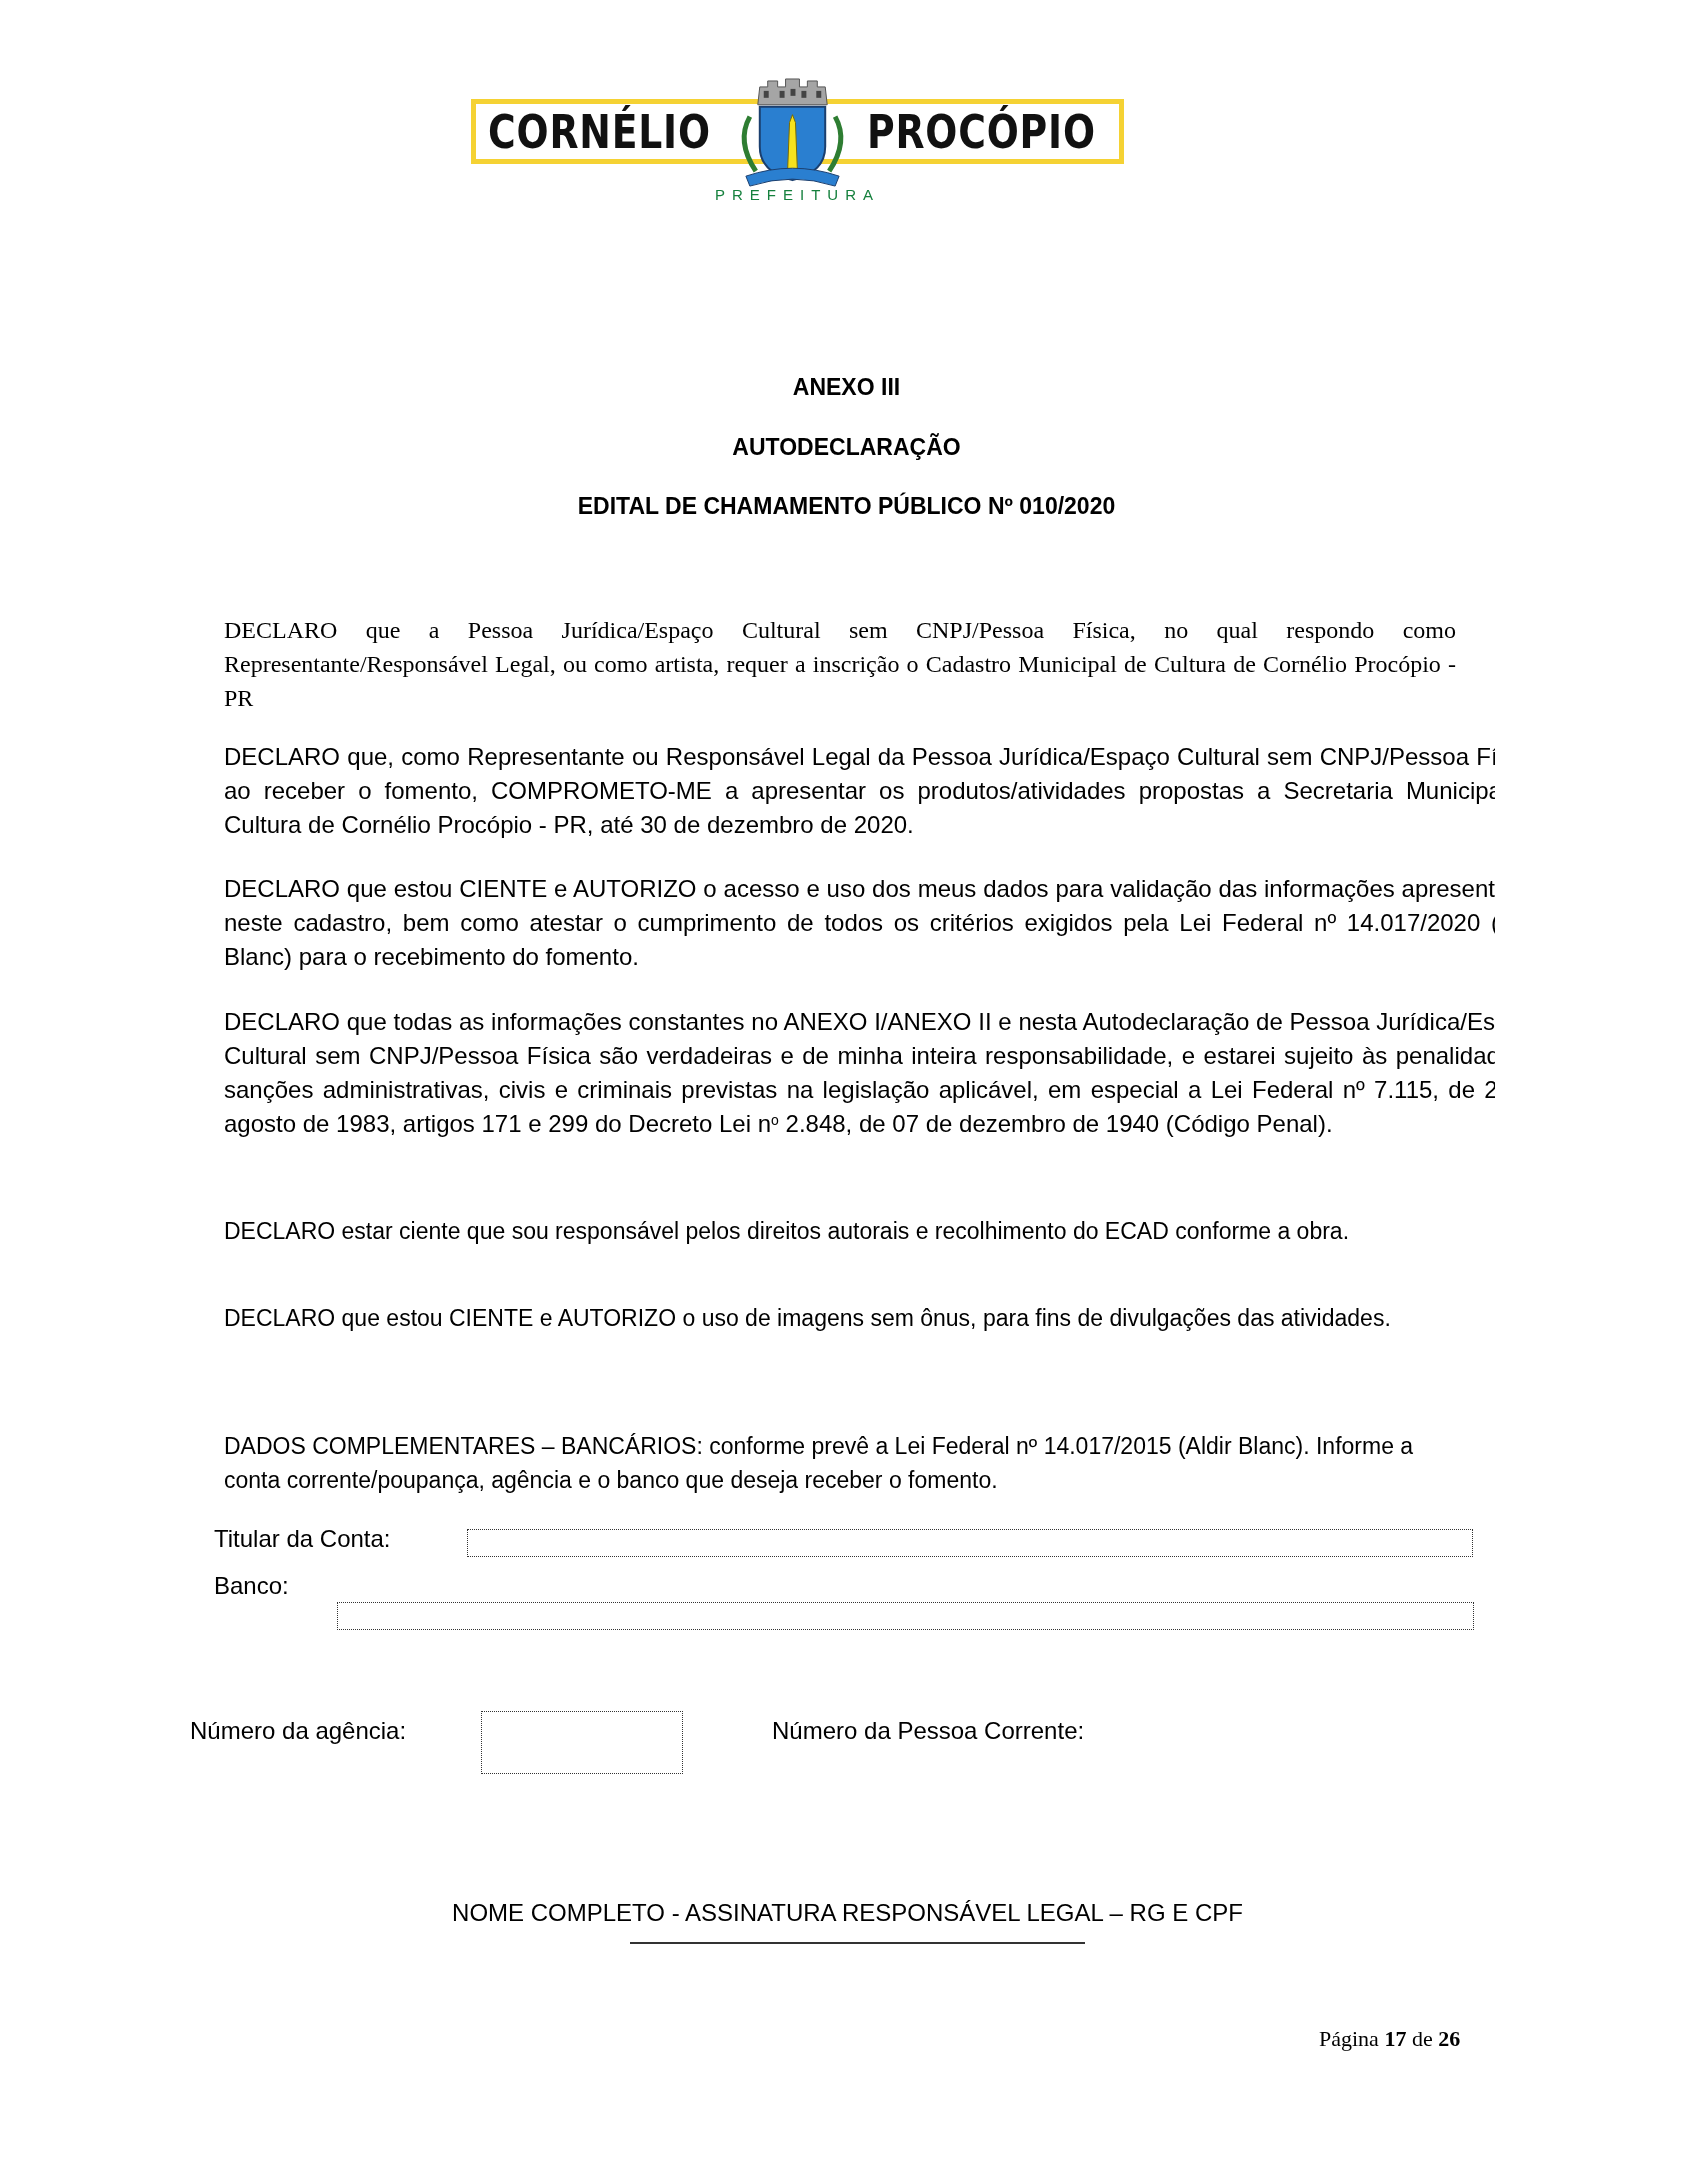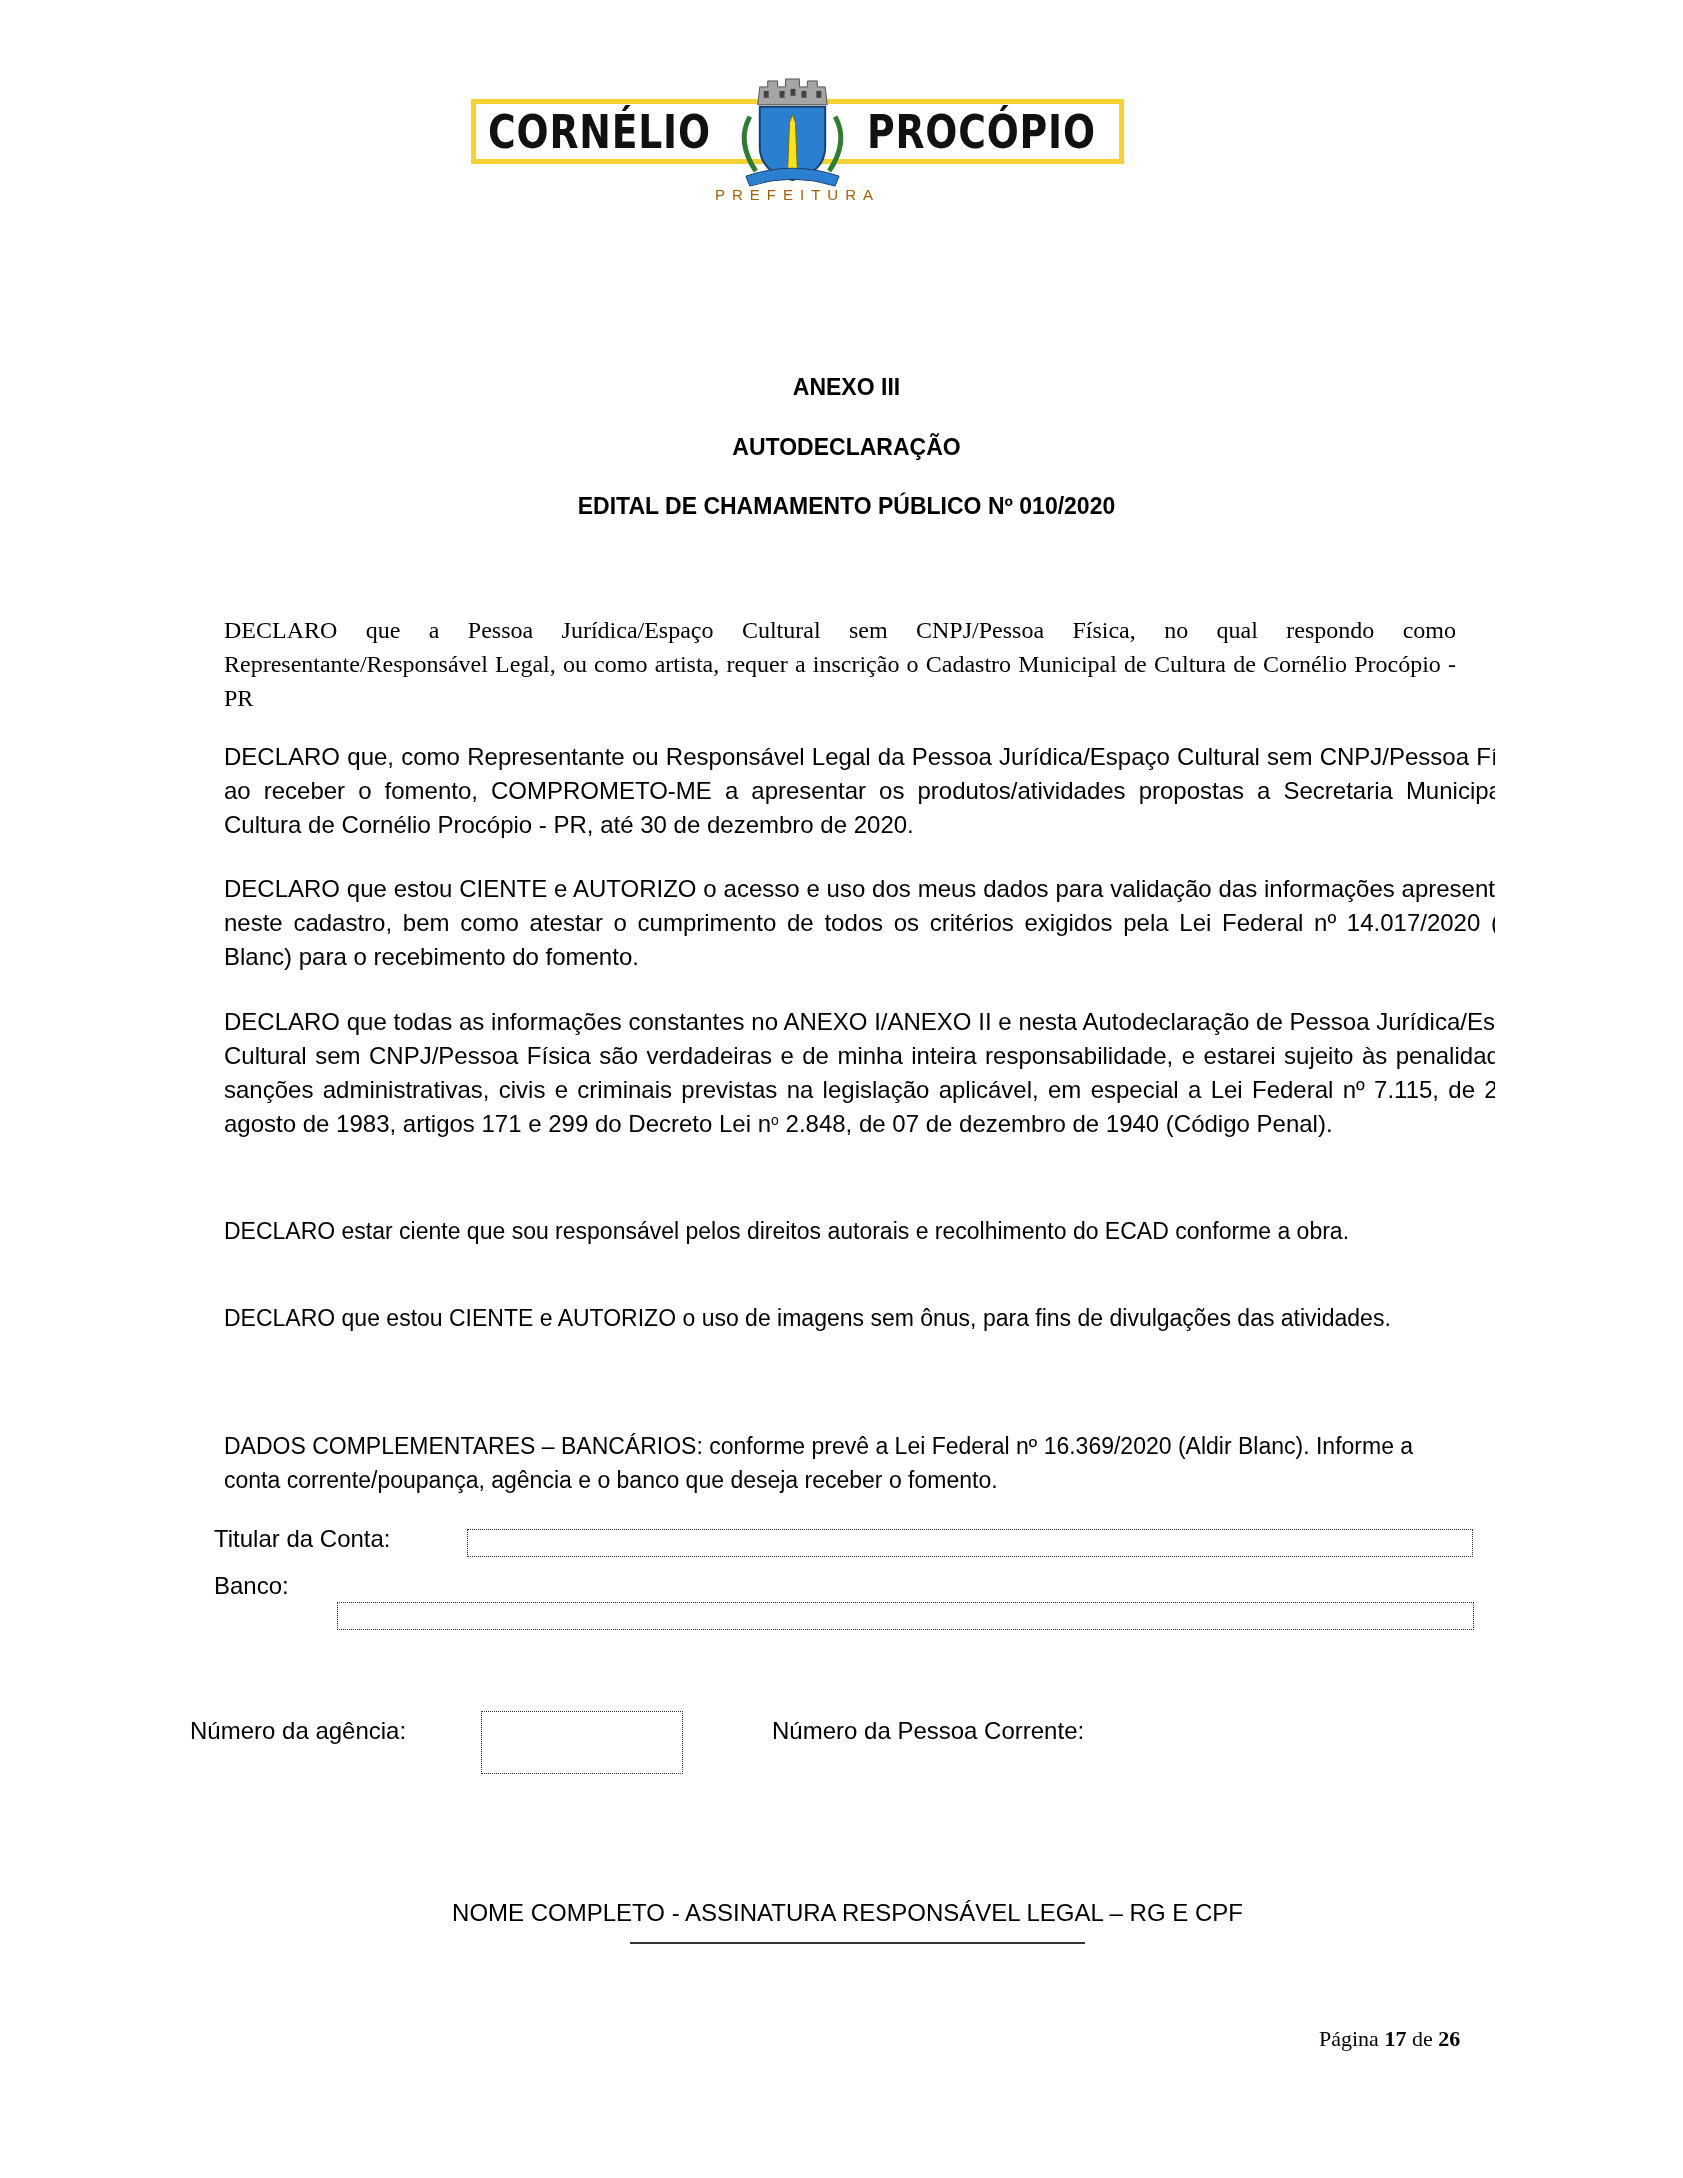--- a/index.html
+++ b/index.html
@@ -2,21 +2,21 @@
 <html><head>
 <meta charset="utf-8">
 <style>
   html, body { margin:0; padding:0; background:#ffffff; }
   body { width:1683px; height:2178px; position:relative; overflow:hidden; font-family:"Liberation Sans", sans-serif; color:#000; }
   
   .logo-box { position:absolute; left:471px; top:99px; width:653px; height:65px; border:5px solid #f5d233; background:#fff; box-sizing:border-box; }
   .logo-word { position:absolute; top:105px; font-family:"DejaVu Sans", sans-serif; font-weight:bold; font-size:46px; letter-spacing:1px; transform:scaleX(0.82); transform-origin:left top; color:#111; }
   .logo-left { left:488px; }
   .logo-right { left:867px; }
-  .prefeitura { position:absolute; left:715px; top:186px; font-size:15px; letter-spacing:7px; color:#a16207; }
+  .prefeitura { position:absolute; left:715px; top:186px; font-size:15px; letter-spacing:7px; color:#15803d; }
   .crest { position:absolute; left:728px; top:77px; width:129px; height:117px; }
   
   .heading { position:absolute; left:0; width:1693px; text-align:center; font-weight:bold; font-size:23px; }
   
   .clip { position:absolute; left:224px; width:1271px; overflow:hidden; }
   .para { width:1323px; font-size:24px; line-height:34px; text-align:justify; text-align-last:left; }
   .para-narrow { position:absolute; left:224px; width:1267px; font-size:23px; line-height:34px; }
   sup { font-size:14px; vertical-align:top; position:relative; top:-4px; }
   
   .label { position:absolute; font-size:24px; }
@@ -71,21 +71,21 @@
 </div>
 
 <div class="clip" style="top:1005px;">
   <div class="para"><span>DECLARO que todas as informações constantes no ANEXO I/ANEXO II e nesta Autodeclaração de Pessoa Jurídica/Espaço Cultural sem CNPJ/Pessoa Física são verdadeiras e de minha inteira responsabilidade, e estarei sujeito às penalidades e sanções administrativas, civis e criminais previstas na legislação aplicável, em especial a Lei Federal nº 7.115, de 29 de agosto de 1983, artigos 171 e 299 do Decreto Lei n</span><sup>o</sup><span> 2.848, de 07 de dezembro de 1940 (Código Penal).</span></div>
 </div>
 
 <div class="para-narrow" style="top:1214px; width:1218px;">DECLARO estar ciente que sou responsável pelos direitos autorais e recolhimento do ECAD conforme a obra.</div>
 
 <div class="para-narrow" style="top:1304px; width:1188px; line-height:28px;">DECLARO que estou CIENTE e AUTORIZO o uso de imagens sem ônus, para fins de divulgações das atividades.</div>
 
-<div class="para-narrow" style="top:1429px; width:1247px;">DADOS COMPLEMENTARES – BANCÁRIOS: conforme prevê a Lei Federal nº 16.369/2020 (Aldir Blanc). Informe a conta corrente/poupança, agência e o banco que deseja receber o fomento.</div>
+<div class="para-narrow" style="top:1429px; width:1247px;">DADOS COMPLEMENTARES – BANCÁRIOS: conforme prevê a Lei Federal nº 14.017/2015 (Aldir Blanc). Informe a conta corrente/poupança, agência e o banco que deseja receber o fomento.</div>
 
 <div class="label" style="left:214px; top:1525px;">Titular da Conta:</div>
 <div class="field" style="left:467px; top:1529px; width:1006px; height:28px;">
   <input class="field-input" value="" style="">
 </div>
 
 <div class="label" style="left:214px; top:1572px;">Banco:</div>
 <div class="field" style="left:337px; top:1602px; width:1137px; height:28px;">
   <input class="field-input" value="" style="">
 </div>

